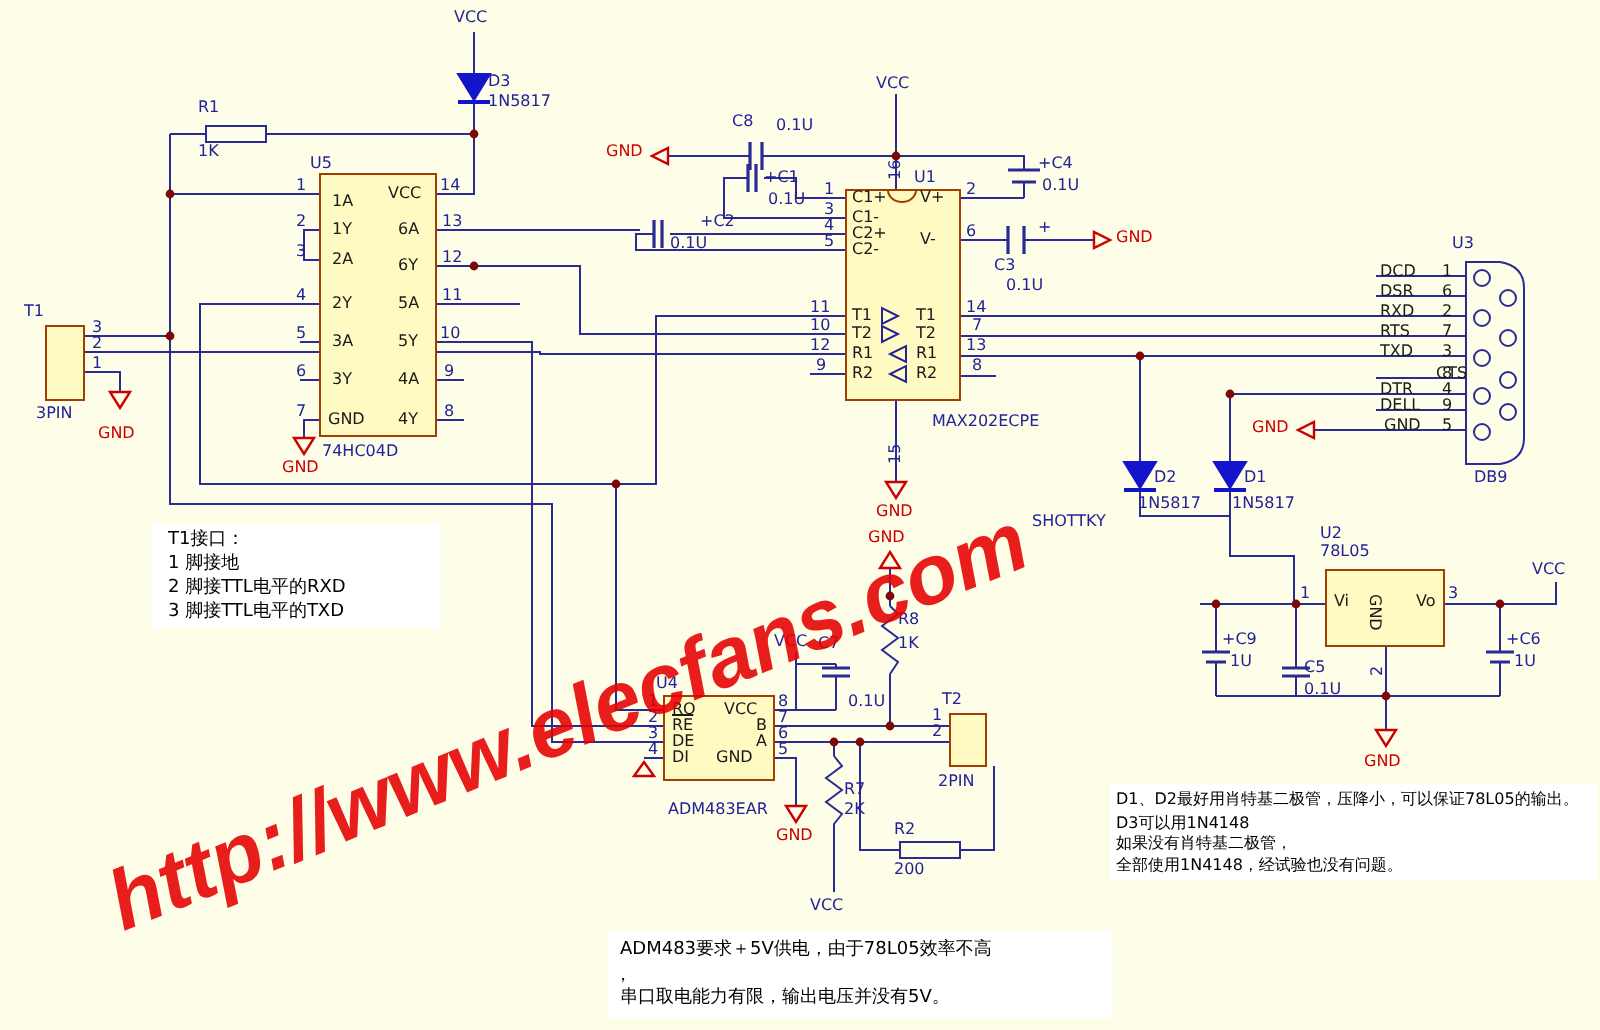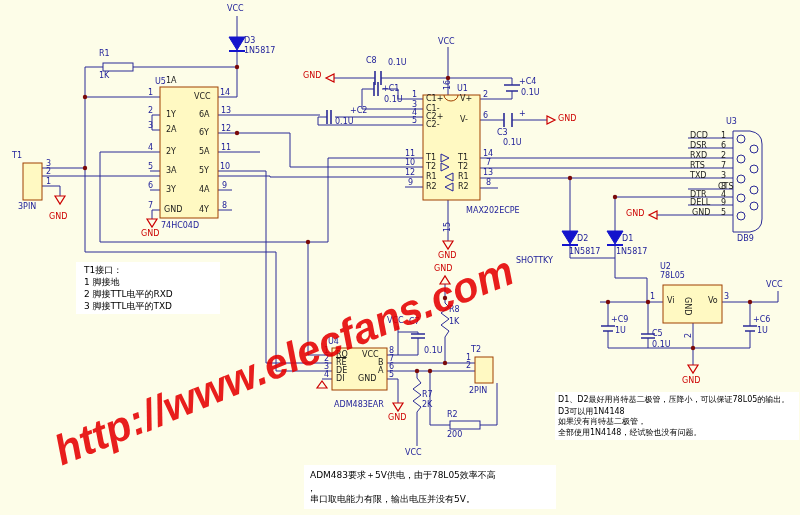--- a/index.html
+++ b/index.html
@@ -239,21 +239,21 @@
       <span class="t b" style="left: 148px; top: 162px;">5</span>
       <span class="t b" style="left: 148px; top: 181px;">6</span>
       <span class="t b" style="left: 148px; top: 201px;">7</span>
       <span class="t b" style="left: 220px; top: 88px;">14</span>
       <span class="t b" style="left: 221px; top: 106px;">13</span>
       <span class="t b" style="left: 221px; top: 124px;">12</span>
       <span class="t b" style="left: 221px; top: 143px;">11</span>
       <span class="t b" style="left: 220px; top: 162px;">10</span>
       <span class="t b" style="left: 222px; top: 181px;">9</span>
       <span class="t b" style="left: 222px; top: 201px;">8</span>
-      <span class="t k" style="left: 166px; top: 76px;">1A</span>
+      <span class="t k" style="left: 166px; top: 96px;">1A</span>
       <span class="t k" style="left: 166px; top: 110px;">1Y</span>
       <span class="t k" style="left: 166px; top: 125px;">2A</span>
       <span class="t k" style="left: 166px; top: 147px;">2Y</span>
       <span class="t k" style="left: 166px; top: 166px;">3A</span>
       <span class="t k" style="left: 166px; top: 185px;">3Y</span>
       <span class="t k" style="left: 164px; top: 205px;">GND</span>
       <span class="t k" style="left: 194px; top: 92px;">VCC</span>
       <span class="t k" style="left: 199px; top: 110px;">6A</span>
       <span class="t k" style="left: 199px; top: 128px;">6Y</span>
       <span class="t k" style="left: 199px; top: 147px;">5A</span>

